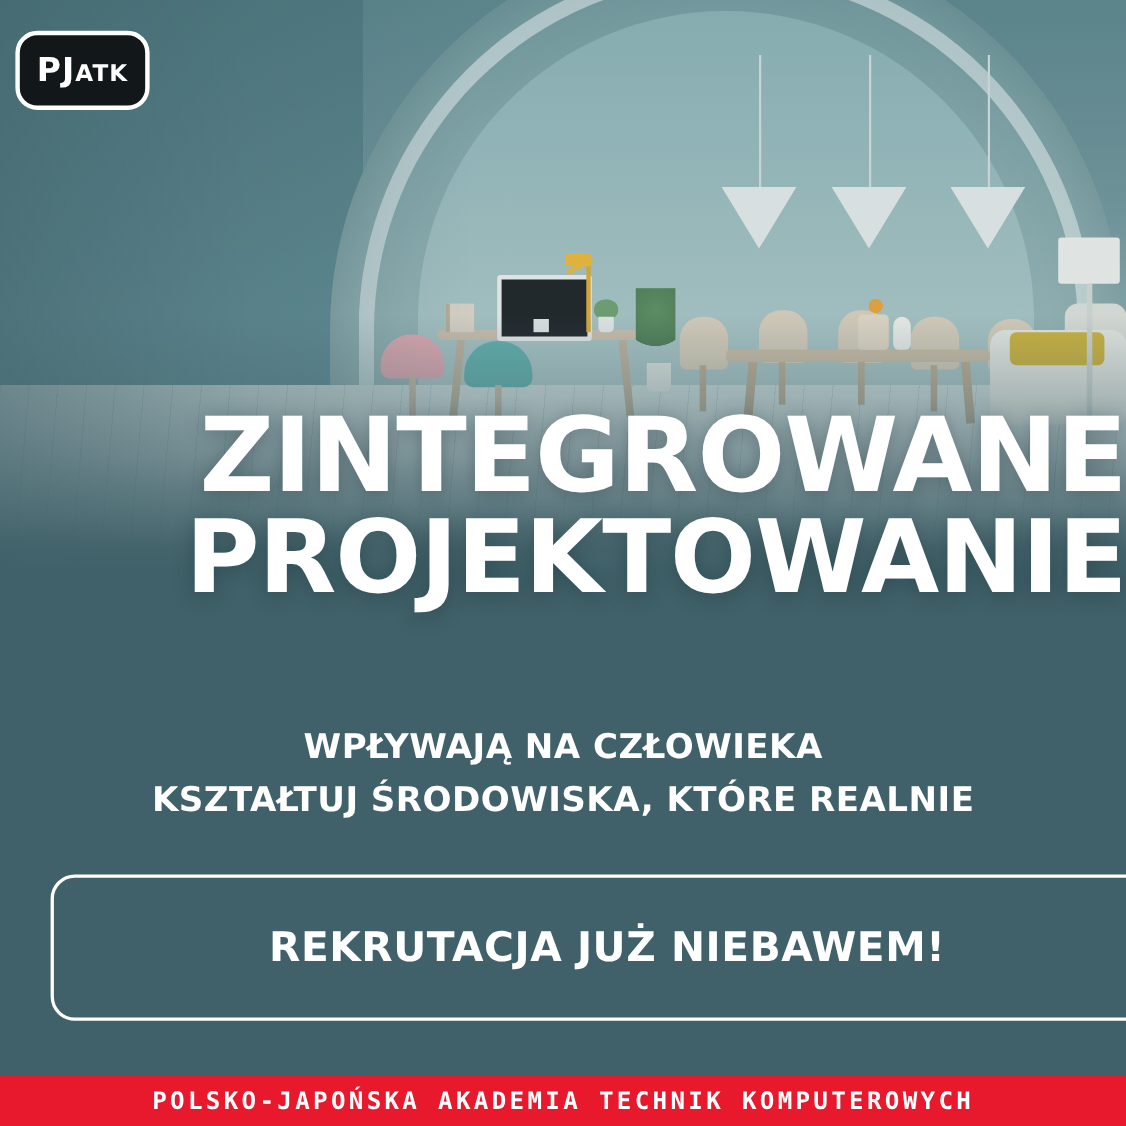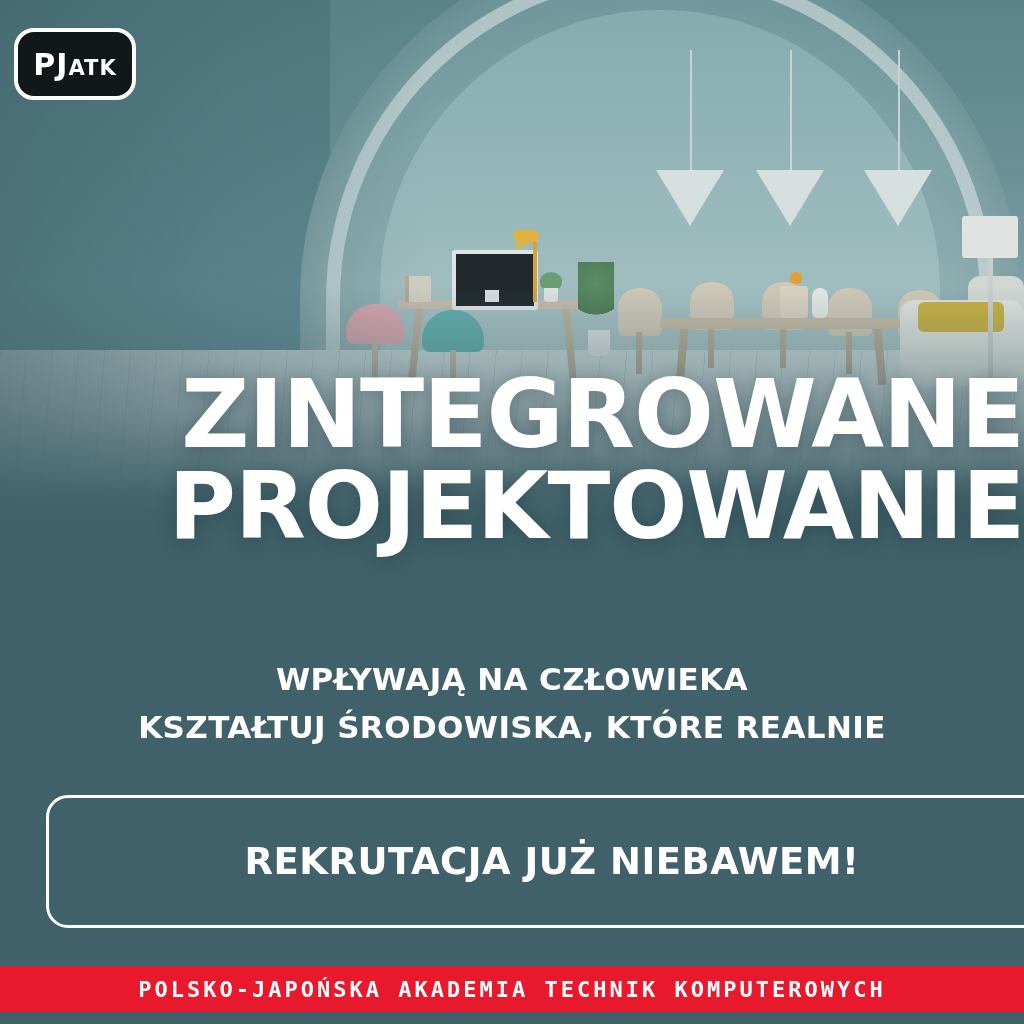--- a/index.html
+++ b/index.html
@@ -204,21 +204,21 @@
     color: #ffffff;
     font-family: "DejaVu Sans", sans-serif;
     font-weight: bold;
     font-size: 37px;
     letter-spacing: 0.5px;
   }
 
   
   .footer {
     position: absolute;
-    left: 0; bottom: 12px;
+    left: 0; bottom: 0;
     width: 1024px; height: 46px;
     background: #e8192c;
     display: flex;
     align-items: center;
     justify-content: center;
     overflow: hidden;
   }
   .footer-text {
     color: #ffffff;
     font-family: "DejaVu Sans Mono", monospace;

